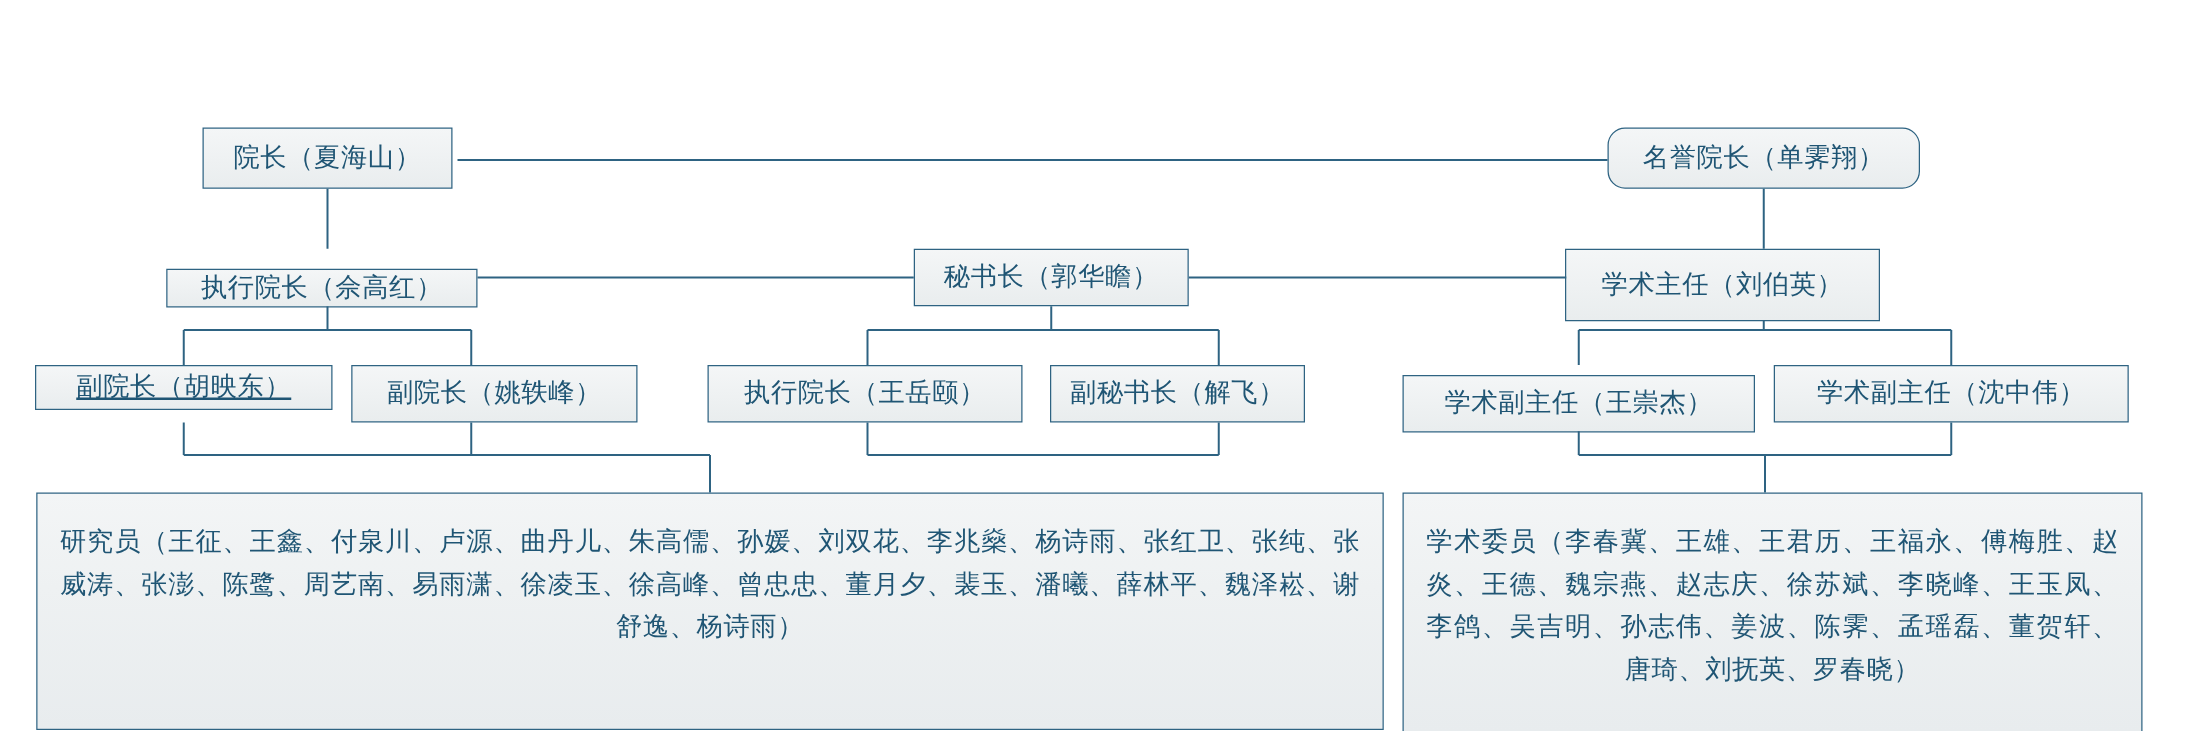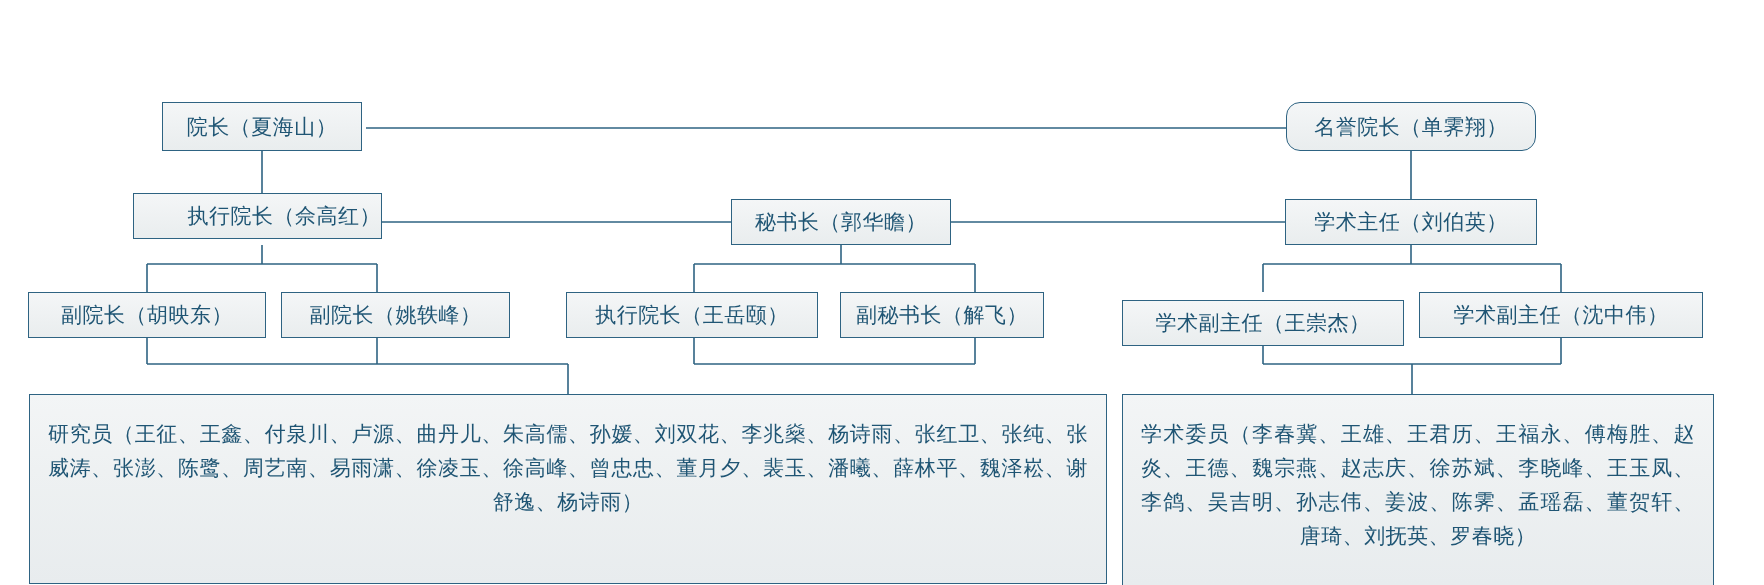--- a/index.html
+++ b/index.html
@@ -103,33 +103,33 @@
   </svg>
 
   <div class="node" style="left:162px; top:58px; width:200px; height:49px;">
     <span>院长（夏海山）</span>
   </div>
 
   <div class="node" style="left:1286px; top:58px; width:250px; height:49px;border-radius:14px;">
     <span>名誉院长（单霁翔）</span>
   </div>
 
-  <div class="node" style="left:133px; top:149px; width:249px; height:46px;justify-content:flex-end;">
+  <div class="node" style="left:133px; top:171px; width:249px; height:31px;">
     <span>执行院长（佘高红）</span>
   </div>
 
   <div class="node" style="left:731px; top:155px; width:220px; height:46px;">
     <span>秘书长（郭华瞻）</span>
   </div>
 
-  <div class="node" style="left:1285px; top:155px; width:252px; height:46px;">
+  <div class="node" style="left:1252px; top:155px; width:252px; height:58px;">
     <span>学术主任（刘伯英）</span>
   </div>
 
-  <div class="node" style="left:28px; top:248px; width:238px; height:46px;">
+  <div class="node" style="left:28px; top:248px; width:238px; height:36px;text-decoration:underline;">
     <span>副院长（胡映东）</span>
   </div>
 
   <div class="node" style="left:281px; top:248px; width:229px; height:46px;">
     <span>副院长（姚轶峰）</span>
   </div>
 
   <div class="node" style="left:566px; top:248px; width:252px; height:46px;">
     <span>执行院长（王岳颐）</span>
   </div>

